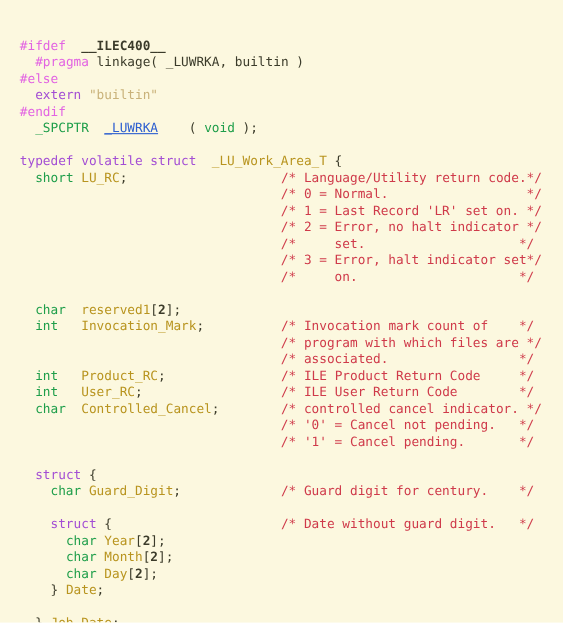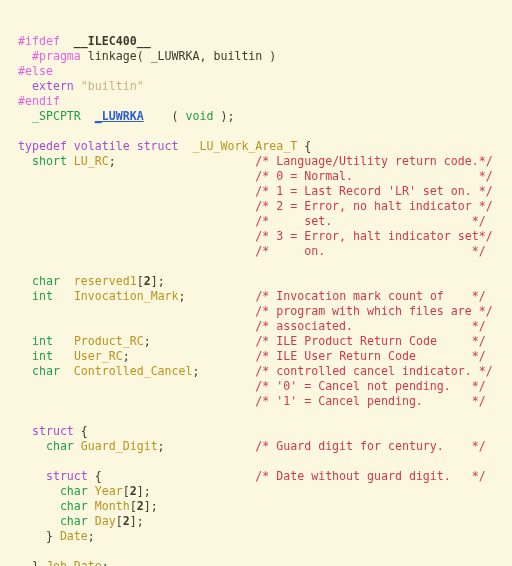--- a/index.html
+++ b/index.html
@@ -33,20 +33,20 @@
   
   .t-plain    { color: #3b3b2a; }
   .t-pre      { color: #e264e2; }
   .t-keyword  { color: #a34ed4; }
   .t-type     { color: #1e9e4a; }
   .t-ident    { color: #b8941f; }
   .t-comment  { color: #cf3a4a; }
   .t-string   { color: #c9b27a; }
   .t-number   { color: #3b3b2a; font-weight: bold; }
   .t-macro    { color: #3b3b2a; font-weight: bold; }
-  .t-link     { color: #2d5fd0; font-weight: bold; text-decoration: underline; }
+  .t-link     { color: #2d5fd0; font-weight: normal; text-decoration: underline; }
 </style>
 </head>
 <body>
 
 <div id="code-viewer">
   <div id="code-body"><div class="code-line"><span class="t-pre">#ifdef</span><span class="t-plain">  </span><span class="t-macro">__ILEC400__</span></div><div class="code-line"><span class="t-plain">  </span><span class="t-pre">#pragma</span><span class="t-plain"> linkage( _LUWRKA, builtin )</span></div><div class="code-line"><span class="t-pre">#else</span></div><div class="code-line"><span class="t-plain">  </span><span class="t-keyword">extern</span><span class="t-plain"> </span><span class="t-string">"builtin"</span></div><div class="code-line"><span class="t-pre">#endif</span></div><div class="code-line"><span class="t-plain">  </span><span class="t-type">_SPCPTR</span><span class="t-plain">  </span><span class="t-link">_LUWRKA</span><span class="t-plain">    ( </span><span class="t-type">void</span><span class="t-plain"> );</span></div><div class="code-line">&nbsp;</div><div class="code-line"><span class="t-keyword">typedef volatile struct</span><span class="t-plain">  </span><span class="t-ident">_LU_Work_Area_T</span><span class="t-plain"> {</span></div><div class="code-line"><span class="t-plain">  </span><span class="t-type">short</span><span class="t-plain"> </span><span class="t-ident">LU_RC</span><span class="t-plain">;</span><span class="t-plain">                    </span><span class="t-comment">/* Language/Utility return code.*/</span></div><div class="code-line"><span class="t-plain">                                  </span><span class="t-comment">/* 0 = Normal.                  */</span></div><div class="code-line"><span class="t-plain">                                  </span><span class="t-comment">/* 1 = Last Record 'LR' set on. */</span></div><div class="code-line"><span class="t-plain">                                  </span><span class="t-comment">/* 2 = Error, no halt indicator */</span></div><div class="code-line"><span class="t-plain">                                  </span><span class="t-comment">/*     set.                    */</span></div><div class="code-line"><span class="t-plain">                                  </span><span class="t-comment">/* 3 = Error, halt indicator set*/</span></div><div class="code-line"><span class="t-plain">                                  </span><span class="t-comment">/*     on.                     */</span></div><div class="code-line">&nbsp;</div><div class="code-line"><span class="t-plain">  </span><span class="t-type">char</span><span class="t-plain">  </span><span class="t-ident">reserved1</span><span class="t-plain">[</span><span class="t-number">2</span><span class="t-plain">];</span></div><div class="code-line"><span class="t-plain">  </span><span class="t-type">int</span><span class="t-plain">   </span><span class="t-ident">Invocation_Mark</span><span class="t-plain">;</span><span class="t-plain">          </span><span class="t-comment">/* Invocation mark count of    */</span></div><div class="code-line"><span class="t-plain">                                  </span><span class="t-comment">/* program with which files are */</span></div><div class="code-line"><span class="t-plain">                                  </span><span class="t-comment">/* associated.                 */</span></div><div class="code-line"><span class="t-plain">  </span><span class="t-type">int</span><span class="t-plain">   </span><span class="t-ident">Product_RC</span><span class="t-plain">;</span><span class="t-plain">               </span><span class="t-comment">/* ILE Product Return Code     */</span></div><div class="code-line"><span class="t-plain">  </span><span class="t-type">int</span><span class="t-plain">   </span><span class="t-ident">User_RC</span><span class="t-plain">;</span><span class="t-plain">                  </span><span class="t-comment">/* ILE User Return Code        */</span></div><div class="code-line"><span class="t-plain">  </span><span class="t-type">char</span><span class="t-plain">  </span><span class="t-ident">Controlled_Cancel</span><span class="t-plain">;</span><span class="t-plain">        </span><span class="t-comment">/* controlled cancel indicator. */</span></div><div class="code-line"><span class="t-plain">                                  </span><span class="t-comment">/* '0' = Cancel not pending.   */</span></div><div class="code-line"><span class="t-plain">                                  </span><span class="t-comment">/* '1' = Cancel pending.       */</span></div><div class="code-line">&nbsp;</div><div class="code-line"><span class="t-plain">  </span><span class="t-keyword">struct</span><span class="t-plain"> {</span></div><div class="code-line"><span class="t-plain">    </span><span class="t-type">char</span><span class="t-plain"> </span><span class="t-ident">Guard_Digit</span><span class="t-plain">;</span><span class="t-plain">             </span><span class="t-comment">/* Guard digit for century.    */</span></div><div class="code-line">&nbsp;</div><div class="code-line"><span class="t-plain">    </span><span class="t-keyword">struct</span><span class="t-plain"> {</span><span class="t-plain">                      </span><span class="t-comment">/* Date without guard digit.   */</span></div><div class="code-line"><span class="t-plain">      </span><span class="t-type">char</span><span class="t-plain"> </span><span class="t-ident">Year</span><span class="t-plain">[</span><span class="t-number">2</span><span class="t-plain">];</span></div><div class="code-line"><span class="t-plain">      </span><span class="t-type">char</span><span class="t-plain"> </span><span class="t-ident">Month</span><span class="t-plain">[</span><span class="t-number">2</span><span class="t-plain">];</span></div><div class="code-line"><span class="t-plain">      </span><span class="t-type">char</span><span class="t-plain"> </span><span class="t-ident">Day</span><span class="t-plain">[</span><span class="t-number">2</span><span class="t-plain">];</span></div><div class="code-line"><span class="t-plain">    } </span><span class="t-ident">Date</span><span class="t-plain">;</span></div><div class="code-line">&nbsp;</div><div class="code-line"><span class="t-plain">  } </span><span class="t-ident">Job_Date</span><span class="t-plain">;</span></div></div>
 </div>
 
 </body></html>

